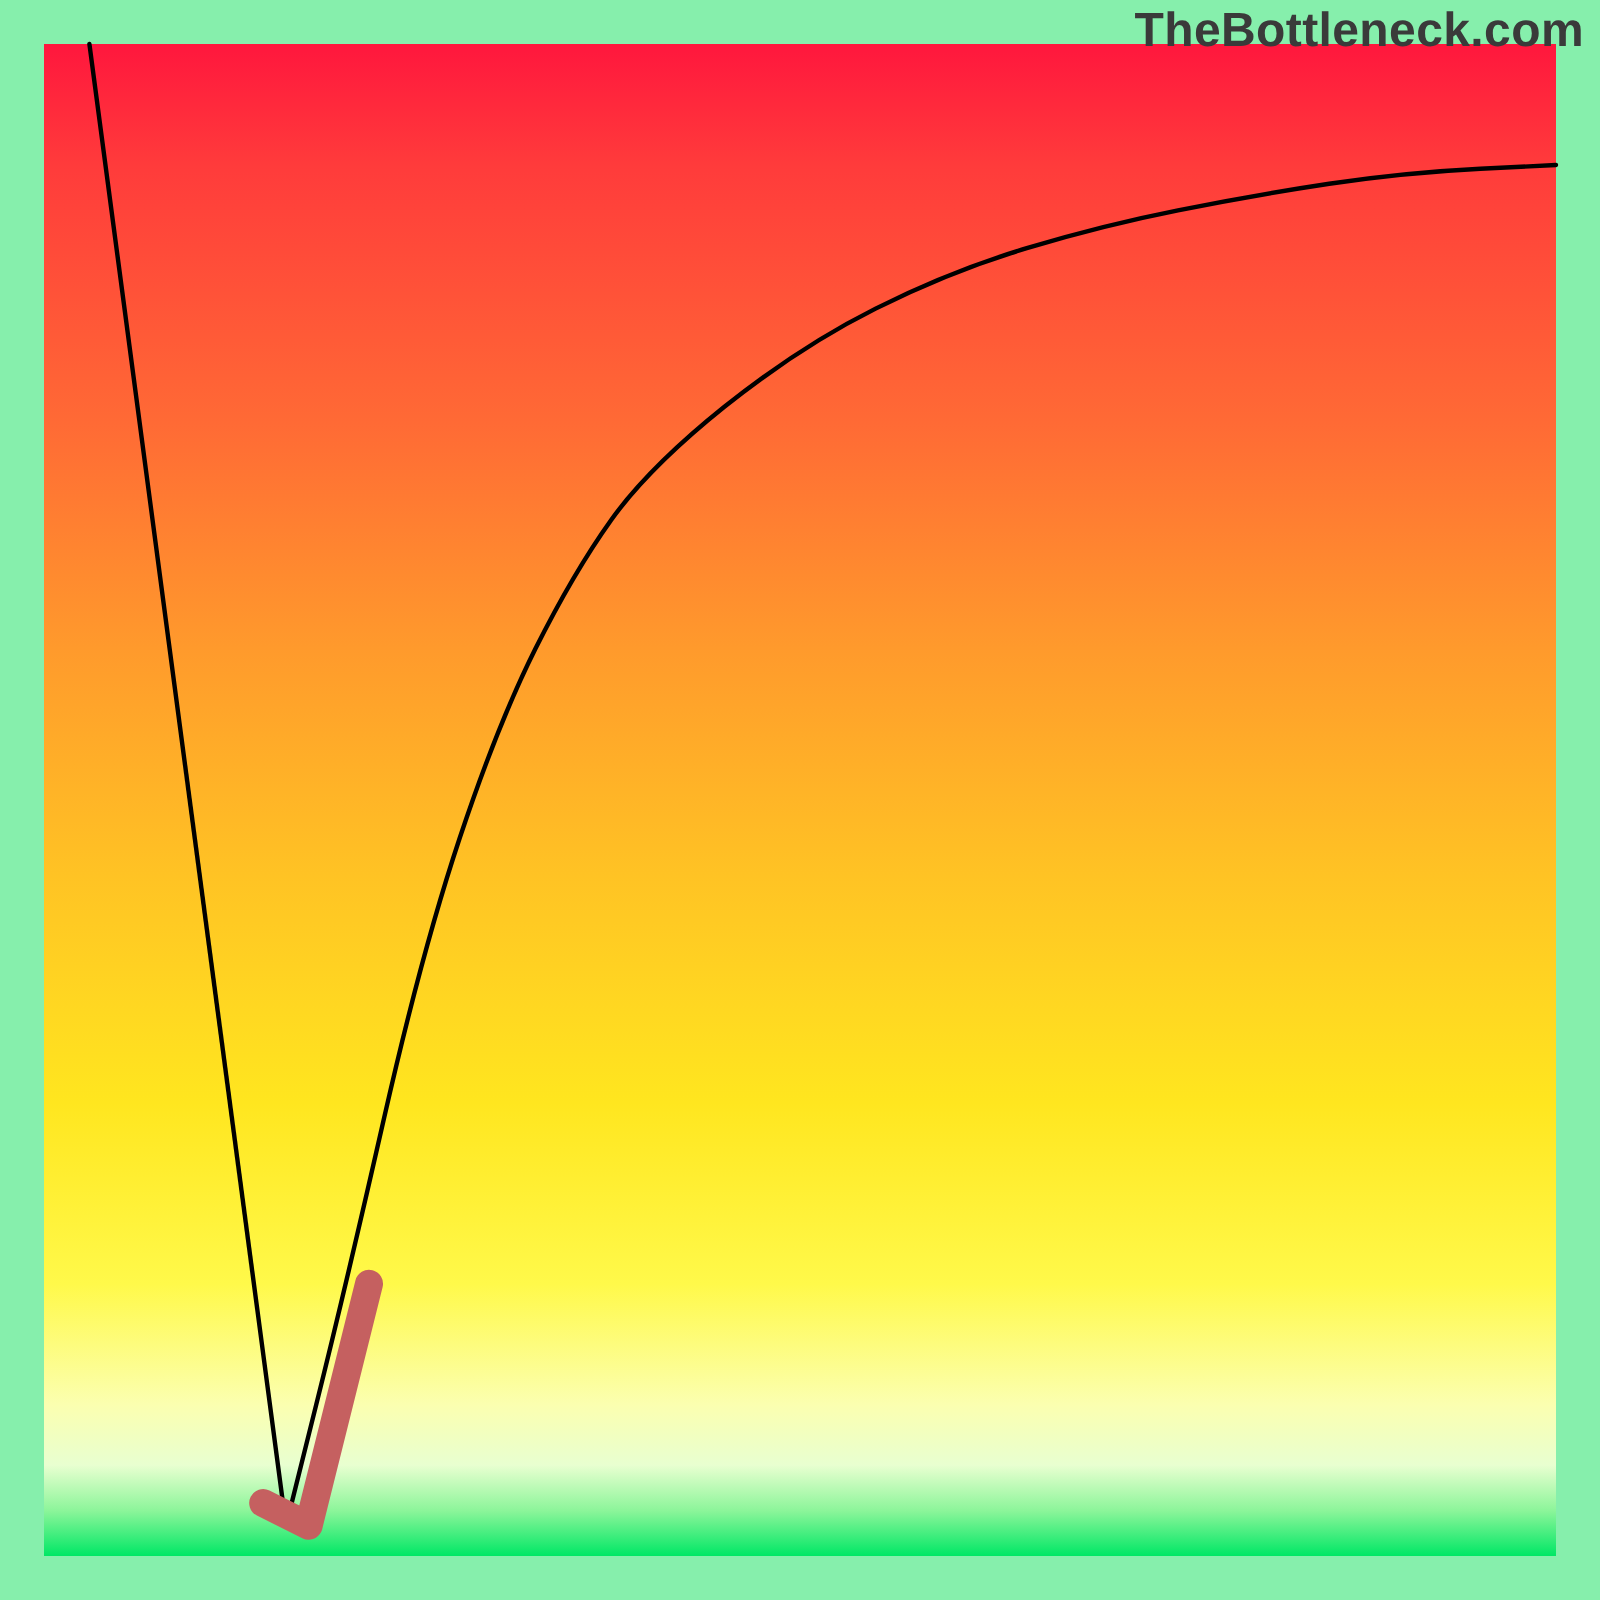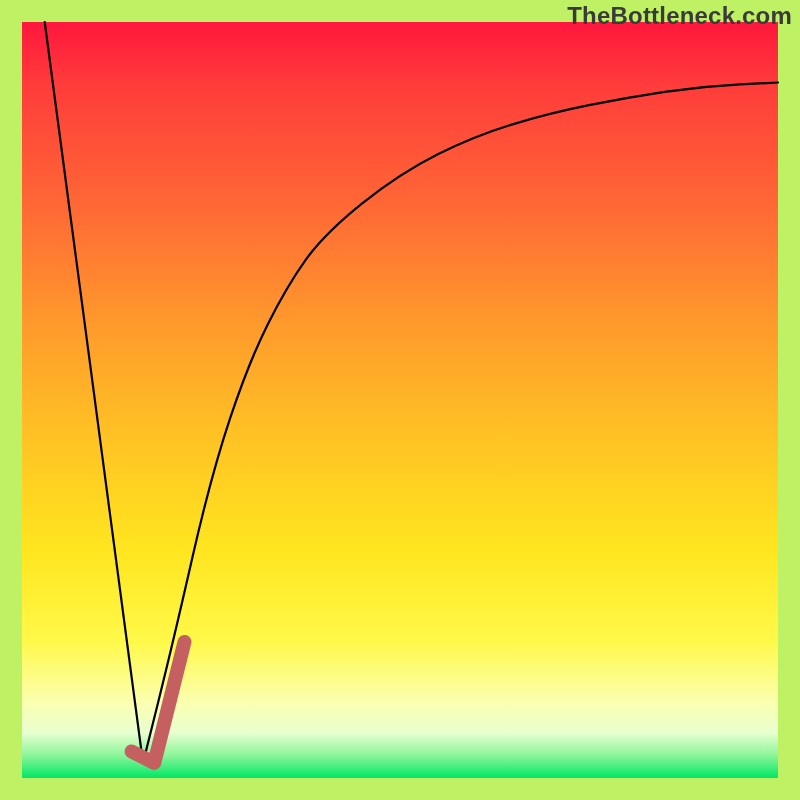--- a/index.html
+++ b/index.html
@@ -8,21 +8,21 @@
     width: 800px;
     height: 800px;
     background: #000;
     font-family: Arial, Helvetica, sans-serif;
     overflow: hidden;
   }
   .frame {
     position: relative;
     width: 800px;
     height: 800px;
-    background: #bef264;
+    background: #86efac;
   }
   .plot {
     position: absolute;
     left: 22px;
     top: 22px;
     width: 756px;
     height: 756px;
     background: linear-gradient(
       to bottom,
       #ff173d 0%,

